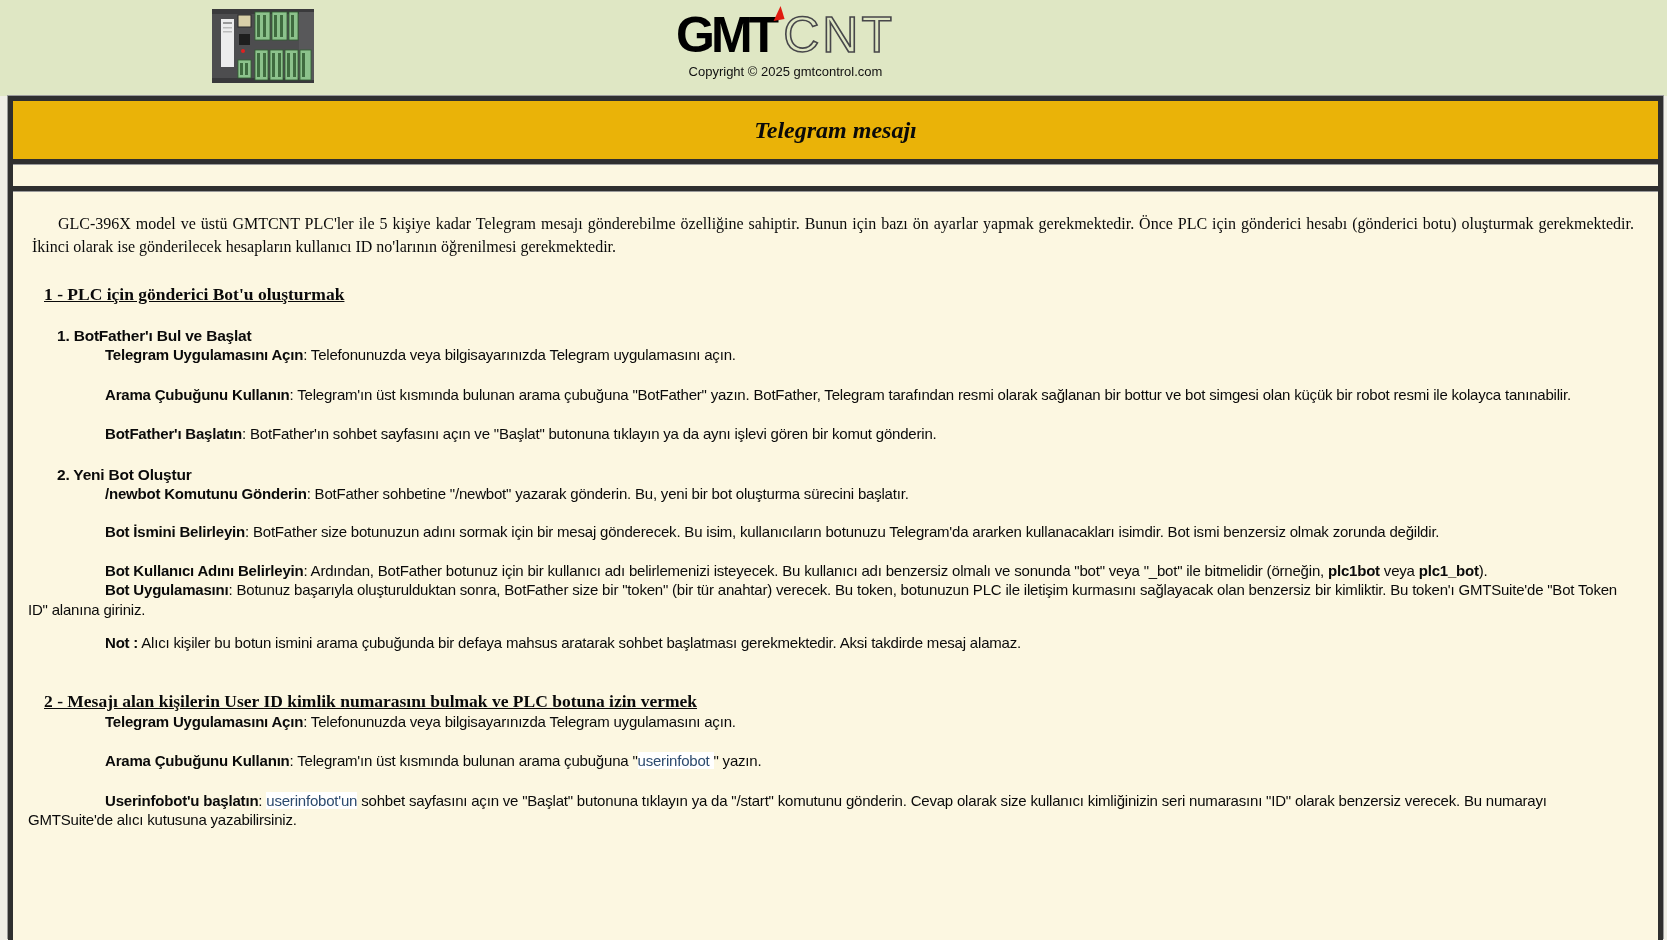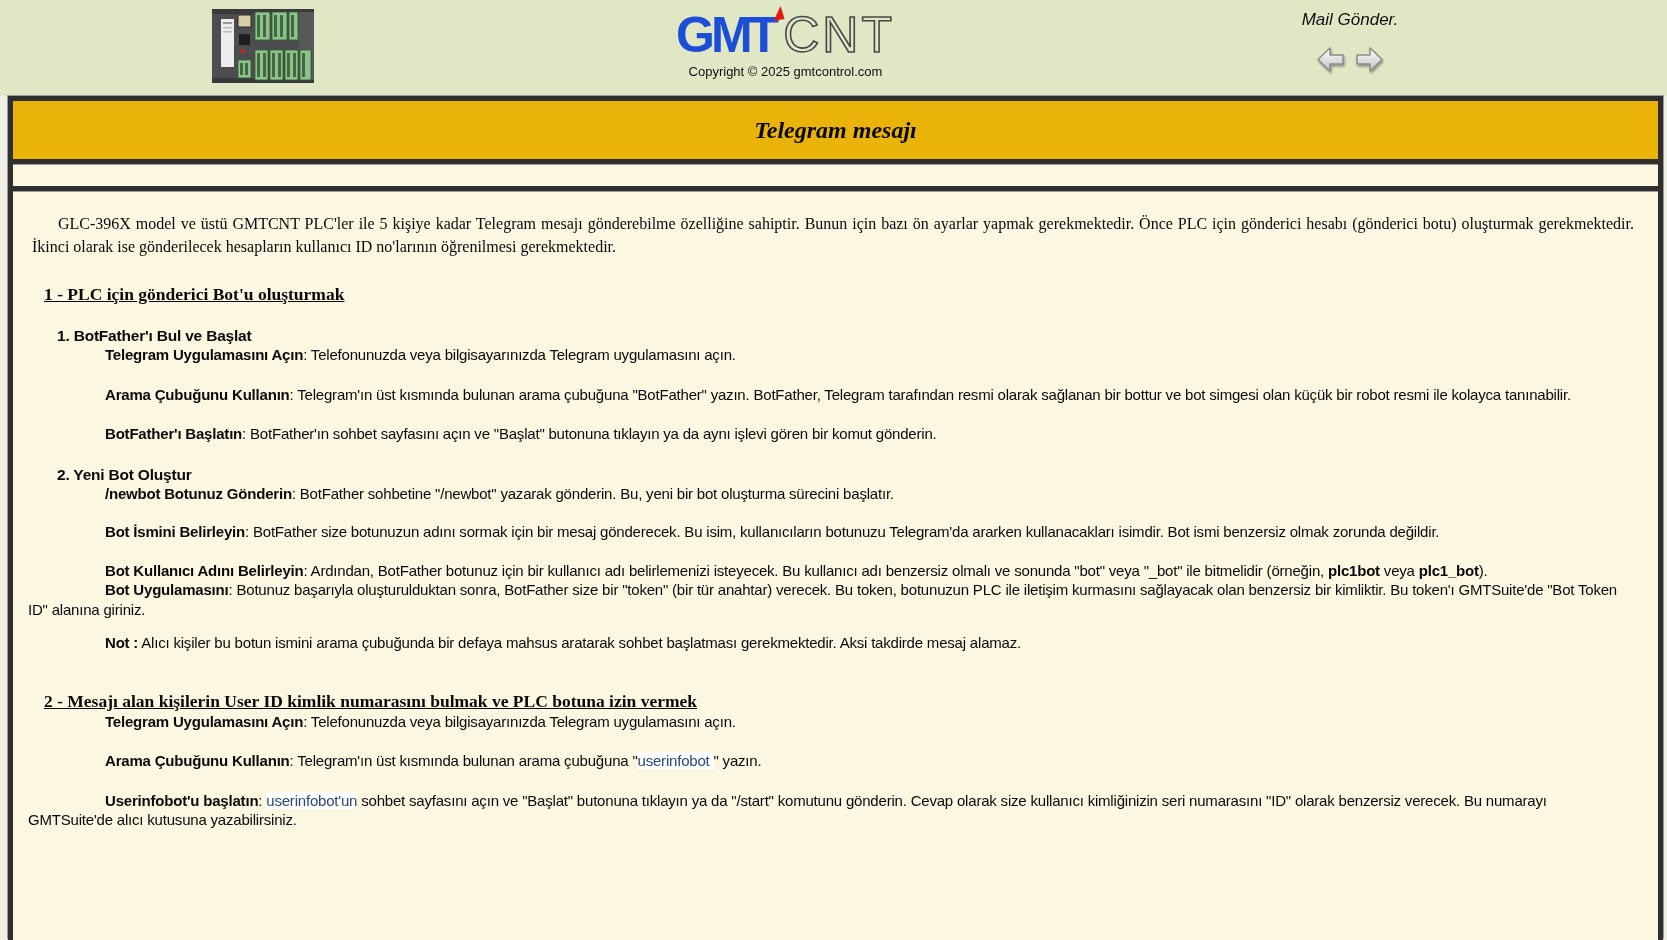--- a/index.html
+++ b/index.html
@@ -16,21 +16,21 @@
     background:#dfe7c4;
   }
   .plc-img{position:absolute;left:198px;top:4px;width:132px;height:86px;}
   .logo-block{
     position:absolute;left:50%;top:10px;transform:translateX(-50%);
     margin-left:-48px;text-align:center;white-space:nowrap;
   }
   .logo-line{position:relative;display:inline-block;line-height:1;}
   .logo-bold{
     font-weight:900;font-size:50px;letter-spacing:-4px;
-    color:#1d4ed8;font-family:"Liberation Sans",sans-serif;
+    color:#000000;font-family:"Liberation Sans",sans-serif;
   }
   .logo-thin{
     font-size:50px;font-weight:400;letter-spacing:3px;margin-left:8px;
     color:transparent;-webkit-text-stroke:1.6px #47474a;
     font-family:"Liberation Sans",sans-serif;
   }
   .logo-accent{position:absolute;left:96px;top:-4px;}
   .copyright{margin-top:4px;font-size:13px;color:#101010;}
   .mail-block{position:absolute;left:1280px;top:10px;width:140px;text-align:center;}
   .mail-label{font-style:italic;font-size:17px;color:#111;}
@@ -134,41 +134,20 @@
     <div class="logo-block">
       <span class="logo-line">
         <span class="logo-bold">GMT</span><span class="logo-thin">CNT</span>
         <svg class="logo-accent" width="14" height="16" viewBox="0 0 14 16">
           <polygon points="1,15 8,0 12,13" fill="#e01b10"></polygon>
         </svg>
       </span>
       <div class="copyright">Copyright © 2025 gmtcontrol.com</div>
     </div>
 
-    <div class="mail-block">
-      <div class="mail-label">Mail Gönder.</div>
-      <div class="nav-arrows">
-        <span class="nav-btn">
-          <svg width="30" height="32" viewBox="0 0 30 32">
-            <defs>
-              <linearGradient id="agl" x1="0" y1="0" x2="0" y2="1">
-                <stop offset="0" stop-color="#ffffff"></stop>
-                  <stop offset="1" stop-color="#c2c2c2"></stop>
-              </linearGradient>
-            </defs>
-            <polygon points="28,11 15,11 15,4 3,15.5 15,27 15,20 28,20" fill="url(#agl)" stroke="#8d8d8d" stroke-width="1.5" stroke-linejoin="round"></polygon>
-          </svg>
-        </span>
-        <span class="nav-btn">
-          <svg width="30" height="32" viewBox="0 0 30 32">
-            <polygon points="2,11 15,11 15,4 27,15.5 15,27 15,20 2,20" fill="url(#agl)" stroke="#8d8d8d" stroke-width="1.5" stroke-linejoin="round"></polygon>
-          </svg>
-        </span>
-      </div>
-    </div>
   </div>
 
   <div class="frame-area">
 
     <div class="title-frame">
       <span class="doc-title">Telegram mesajı</span>
     </div>
 
     <div class="frame-divider"></div>
     <div class="spacer-frame"></div>
@@ -179,21 +158,21 @@
       <p class="intro">GLC-396X model ve üstü GMTCNT PLC'ler ile 5 kişiye kadar Telegram mesajı gönderebilme özelliğine sahiptir. Bunun için bazı ön ayarlar yapmak gerekmektedir. Önce PLC için gönderici hesabı (gönderici botu) oluşturmak gerekmektedir. İkinci olarak ise gönderilecek hesapların kullanıcı ID no'larının öğrenilmesi gerekmektedir.</p>
 
       <div class="sec-heading">1 - PLC için gönderici Bot'u oluşturmak</div>
 
       <div class="step-title">1. BotFather'ı Bul ve Başlat</div>
       <p class="item gap-lg"><b>Telegram Uygulamasını Açın</b>: Telefonunuzda veya bilgisayarınızda Telegram uygulamasını açın.</p>
       <p class="item tight"><b>Arama Çubuğunu Kullanın</b>: Telegram'ın üst kısmında bulunan arama çubuğuna "BotFather" yazın. BotFather, Telegram tarafından resmi olarak sağlanan bir bottur ve bot simgesi olan küçük bir robot resmi ile kolayca tanınabilir.</p>
       <p class="item tight"><b>BotFather'ı Başlatın</b>: BotFather'ın sohbet sayfasını açın ve "Başlat" butonuna tıklayın ya da aynı işlevi gören bir komut gönderin.</p>
 
       <div class="step-title">2. Yeni Bot Oluştur</div>
-      <p class="item gap-lg"><b>/newbot Botunuz Gönderin</b>: BotFather sohbetine "/newbot" yazarak gönderin. Bu, yeni bir bot oluşturma sürecini başlatır.</p>
+      <p class="item gap-lg"><b>/newbot Komutunu Gönderin</b>: BotFather sohbetine "/newbot" yazarak gönderin. Bu, yeni bir bot oluşturma sürecini başlatır.</p>
       <p class="item gap"><b>Bot İsmini Belirleyin</b>: BotFather size botunuzun adını sormak için bir mesaj gönderecek. Bu isim, kullanıcıların botunuzu Telegram'da ararken kullanacakları isimdir. Bot ismi benzersiz olmak zorunda değildir.</p>
       <p class="item gap"><b>Bot Kullanıcı Adını Belirleyin</b>: Ardından, BotFather botunuz için bir kullanıcı adı belirlemenizi isteyecek. Bu kullanıcı adı benzersiz olmalı ve sonunda "bot" veya "_bot" ile bitmelidir (örneğin, <b>plc1bot</b> veya <b>plc1_bot</b>).</p>
 
       <p class="item gap-lg"><b>Bot Uygulamasını</b>: Botunuz başarıyla oluşturulduktan sonra, BotFather size bir "token" (bir tür anahtar) verecek. Bu token, botunuzun PLC ile iletişim kurmasını sağlayacak olan benzersiz bir kimliktir. Bu token'ı GMTSuite'de "Bot Token ID" alanına giriniz.</p>
       <p class="item gap-sm"><b>Not :</b> Alıcı kişiler bu botun ismini arama çubuğunda bir defaya mahsus aratarak sohbet başlatması gerekmektedir. Aksi takdirde mesaj alamaz.</p>
 
       <div class="sec-heading sec2">2 - Mesajı alan kişilerin User ID kimlik numarasını bulmak ve PLC botuna izin vermek</div>
       <p class="item gap-lg"><b>Telegram Uygulamasını Açın</b>: Telefonunuzda veya bilgisayarınızda Telegram uygulamasını açın.</p>
       <p class="item tight"><b>Arama Çubuğunu Kullanın</b>: Telegram'ın üst kısmında bulunan arama çubuğuna "<span class="hl">userinfobot </span>" yazın.</p>
       <p class="item tight"><b>Userinfobot'u başlatın</b>: <span class="hl">userinfobot'un</span> sohbet sayfasını açın ve "Başlat" butonuna tıklayın ya da "/start" komutunu gönderin. Cevap olarak size kullanıcı kimliğinizin seri numarasını "ID" olarak benzersiz verecek. Bu numarayı GMTSuite'de alıcı kutusuna yazabilirsiniz.</p>

